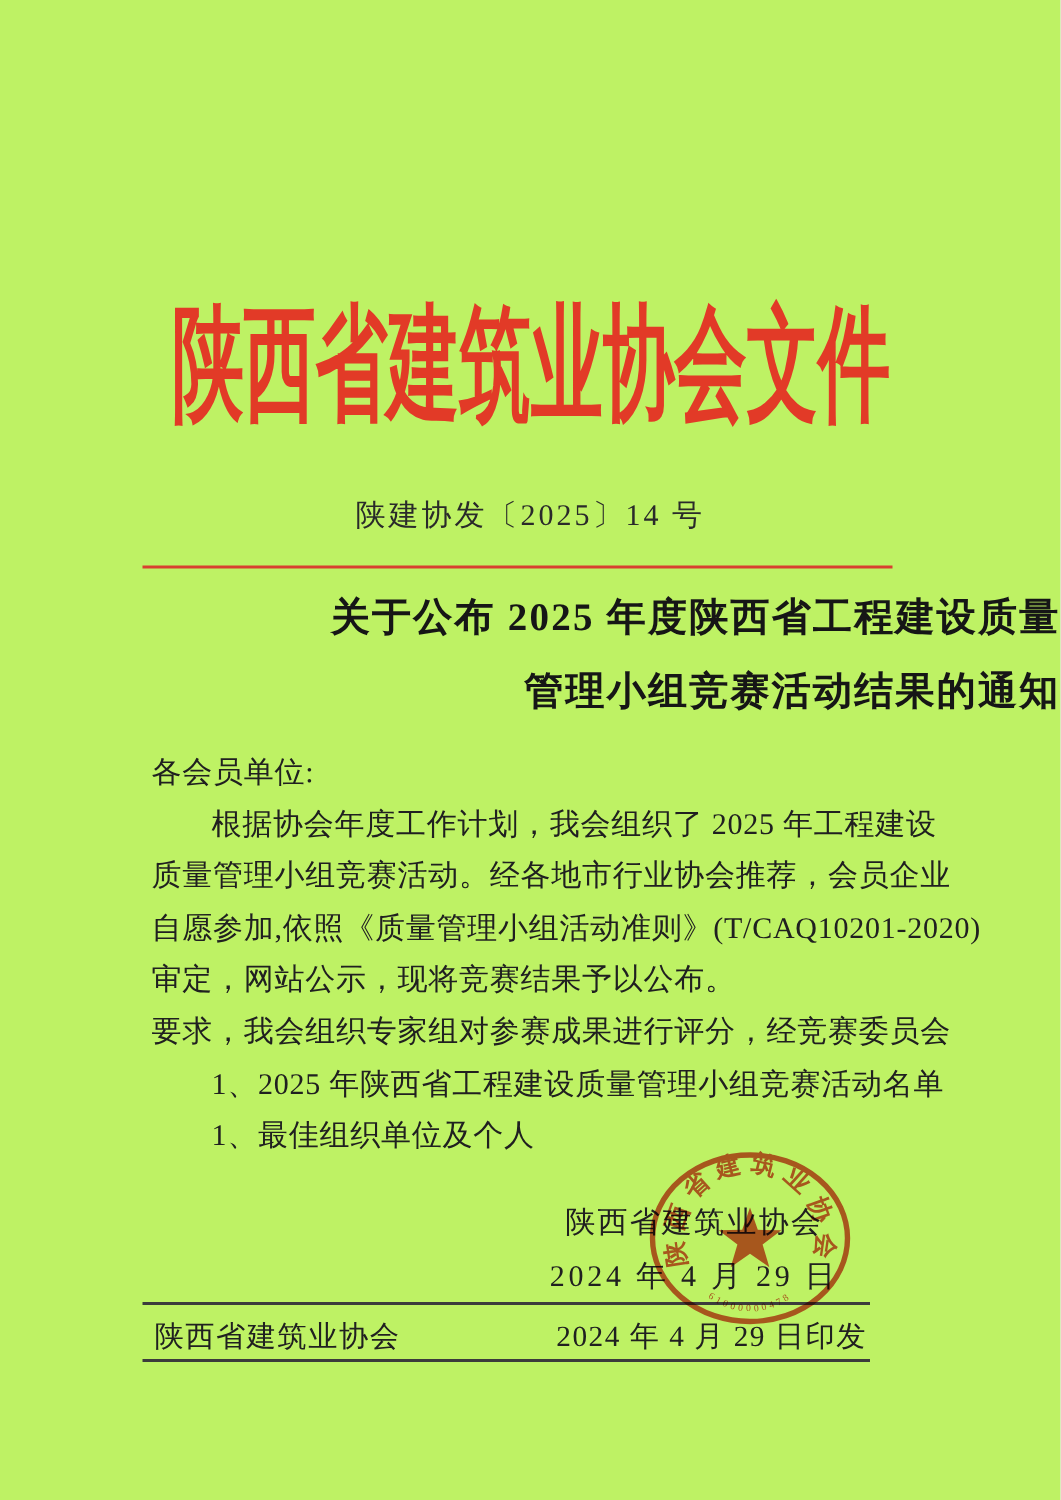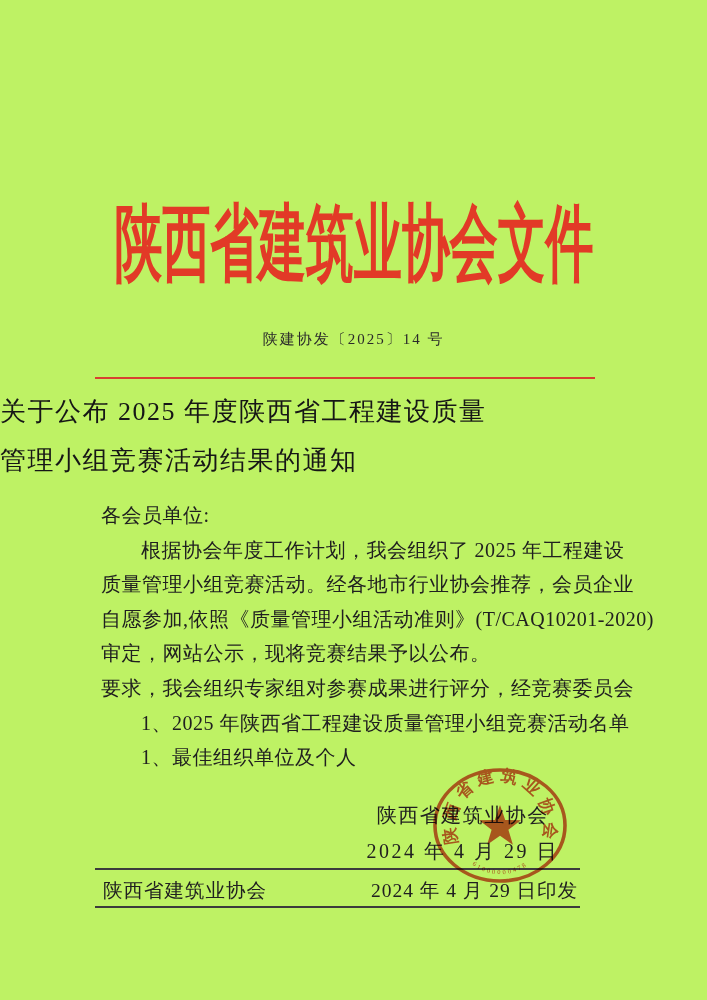--- a/index.html
+++ b/index.html
@@ -28,41 +28,41 @@
     white-space: nowrap;
     letter-spacing: 0px;
   }
 
   .doc-number {
     position: absolute;
     top: 330px;
     left: 0;
     width: 100%;
     text-align: center;
-    font-size: 15px;
+    font-size: 20px;
     letter-spacing: 2px;
     color: #2a2a2a;
   }
 
   .red-rule {
     position: absolute;
     top: 377px;
     left: 95px;
     width: 500px;
     height: 2px;
     background: #d84030;
   }
 
   .doc-title {
     position: absolute;
     left: 0;
     width: 100%;
-    text-align: left;
+    text-align: right;
     font-size: 26px;
-    font-weight: normal;
+    font-weight: bold;
     letter-spacing: 1.5px;
     color: #161616;
     white-space: nowrap;
   }
   .doc-title.l1 { top: 394px; }
   .doc-title.l2 { top: 443px; }
 
   .body-block {
     position: absolute;
     top: 498px;

